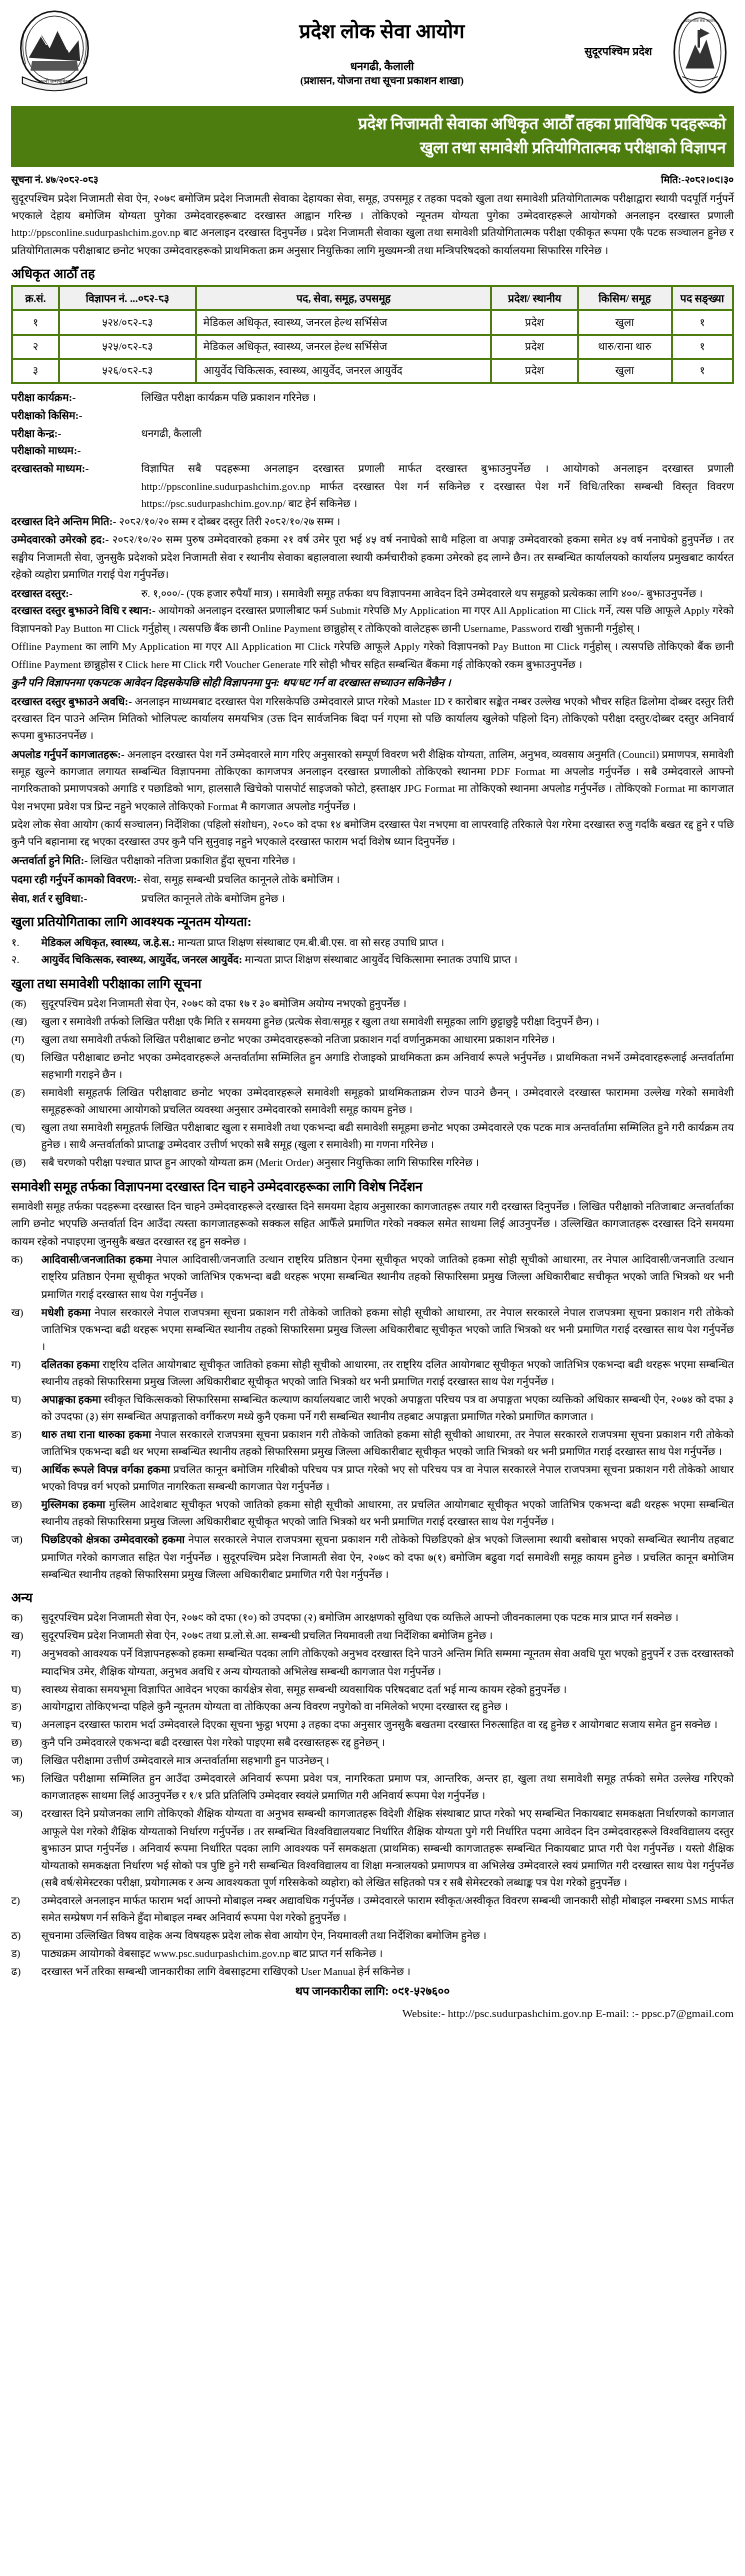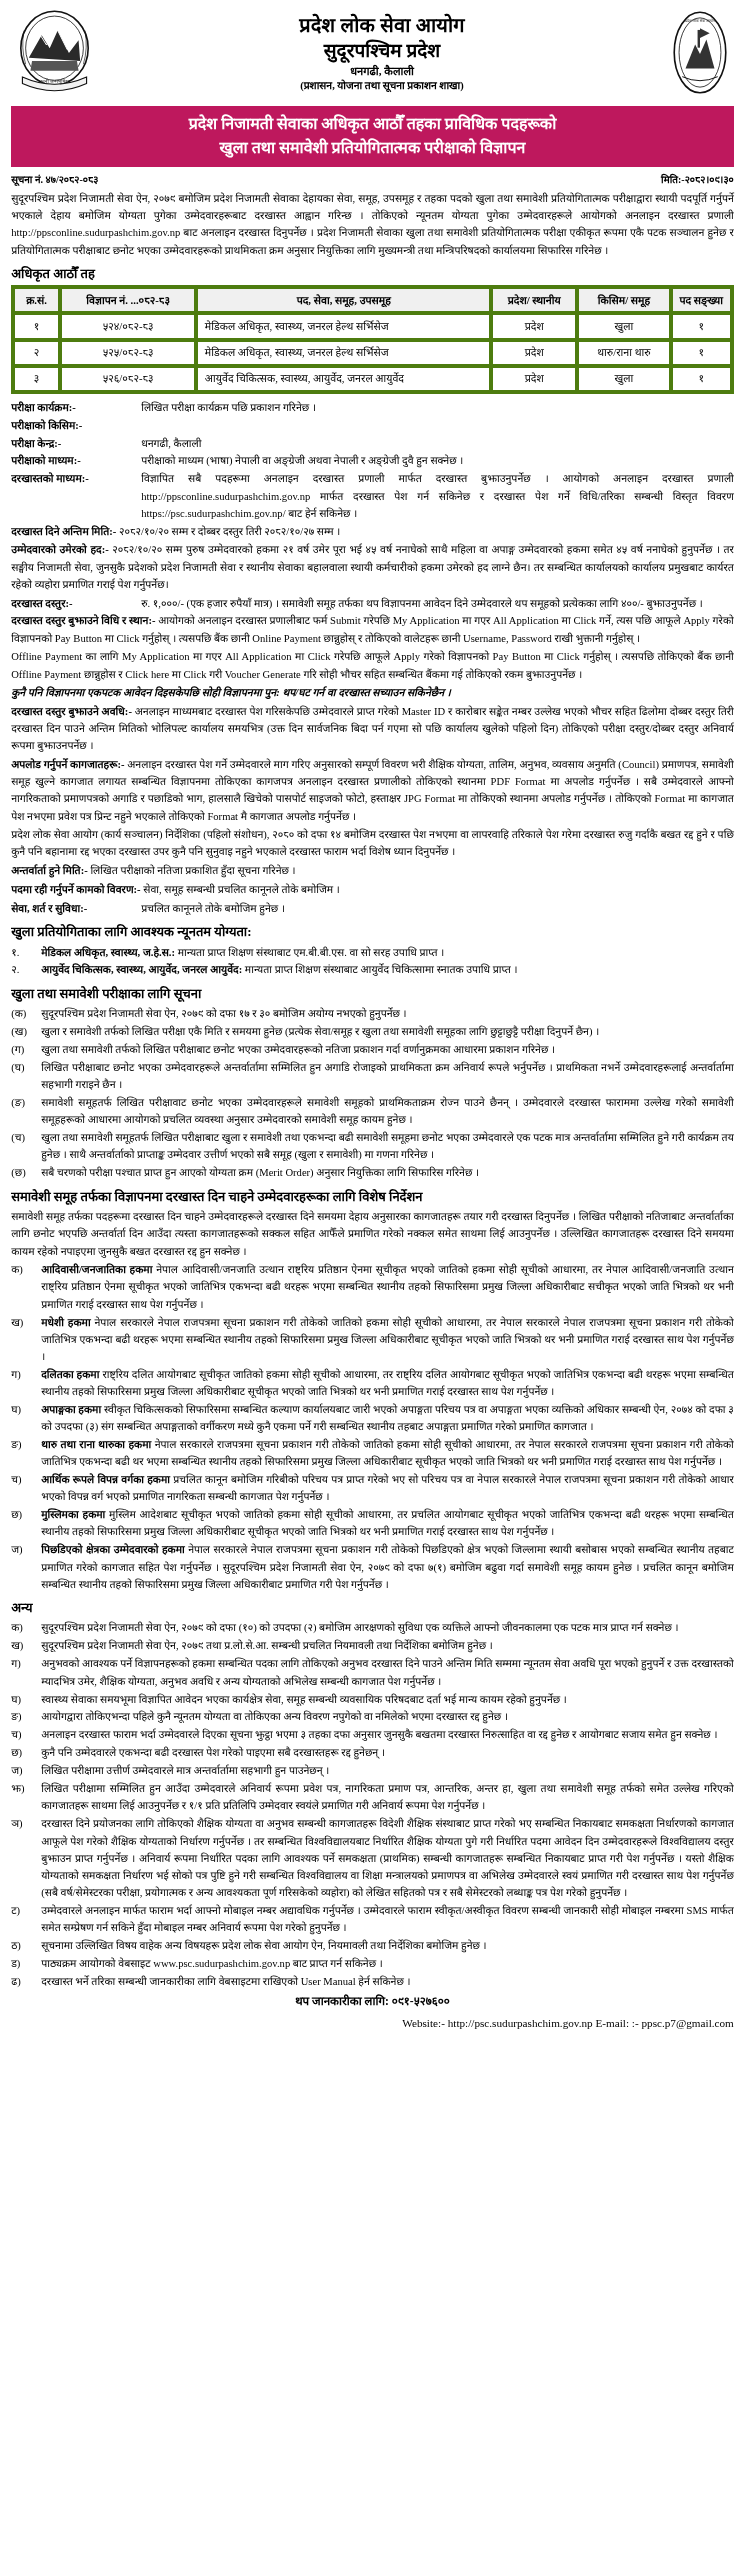--- a/index.html
+++ b/index.html
@@ -21,31 +21,31 @@
   .masthead {
     display: flex; align-items: center; justify-content: space-between;
     padding: 3.2px 4.8px 1.6px 4.8px;
     gap: 19px;
   }
   .emblem-left, .emblem-right { flex: 0 0 auto; }
   .masthead-center {
     flex: 1 1 auto; text-align: center; line-height: 1.28;
   }
   .org-name { font-size: 20px; font-weight: 700; letter-spacing: 0.2px; }
-  .org-prov { font-size: 19px; font-weight: 700; margin-top: 0; }
+  .org-prov { font-size: 11px; font-weight: 700; margin-top: 0; text-align: right; }
   .org-addr { font-size: 11.2px; font-weight: 700; margin-top: 0.8px; }
   .org-branch { font-size: 10.4px; font-weight: 700; margin-top: 0.8px; }
 
   
   svg.emblem { display:block; }
 
   
   .title-band {
-    background: #be185d; color: #fff;
-    text-align: center; padding: 6.4px 8px 8px 8px;
+    background: #4d7c0f; color: #fff;
+    text-align: right; padding: 6.4px 8px 8px 8px;
     margin: 6.4px 0 4.8px 0;
   }
   .title-band .l1, .title-band .l2 {
     font-size: 16px; font-weight: 700; line-height: 1.45;
   }
 
   
   .meta-row {
     display: flex; justify-content: space-between; align-items: center;
     font-weight: 700; font-size: 10px; margin: 1.6px 0 2.4px 0;
@@ -55,21 +55,21 @@
 
   
   .sec-head { font-weight: 700; font-size: 13px; margin: 4px 0 1.6px 0; }
 
   
   table.vac {
     width: 100%; border-collapse: collapse; margin: 1.6px 0 4.8px 0;
     font-size: 10.7px;
   }
   table.vac th, table.vac td {
-    border: 4px solid #4d7c0f; padding: 2.4px 3.2px; text-align: center;
+    border: 2px solid #4d7c0f; padding: 2.4px 3.2px; text-align: center;
     vertical-align: middle;
     margin-top: 20px;
   }
   table.vac thead th { font-weight: 700; background: #f0f0f0; }
   table.vac td.post { text-align: left; padding-left: 6.4px; }
   .c-sn    { width: 6.5%; }
   .c-adv   { width: 19%; }
   .c-post  { width: 41%; }
   .c-prov  { width: 12%; }
   .c-kind  { width: 13%; }
@@ -200,21 +200,20 @@
   </div>
   <div class="kv">
     <span class="k">परीक्षाको किसिम:-</span>
   </div>
   <div class="kv">
     <span class="k">परीक्षा केन्द्र:-</span>
     <span class="v">धनगढी, कैलाली</span>
   </div>
   <div class="kv">
     <span class="k">परीक्षाको माध्यम:-</span>
-    <span class="v">परीक्षाको माध्यम (भाषा) नेपाली वा अङ्ग्रेजी अथवा नेपाली र अङ्ग्रेजी दुवै हुन सक्नेछ ।</span>
   </div>
   <div class="kv">
     <span class="k">दरखास्तको माध्यम:-</span>
     <span class="v">विज्ञापित सबै पदहरूमा अनलाइन दरखास्त प्रणाली मार्फत दरखास्त बुझाउनुपर्नेछ । आयोगको अनलाइन दरखास्त प्रणाली http://ppsconline.sudurpashchim.gov.np मार्फत दरखास्त पेश गर्न सकिनेछ र दरखास्त पेश गर्ने विधि/तरिका सम्बन्धी विस्तृत विवरण https://psc.sudurpashchim.gov.np/ बाट हेर्न सकिनेछ ।</span>
   </div>
 
   <p class="para">
     <span class="inline-head">दरखास्त दिने अन्तिम मिति:-</span>
     <span>२०८२/१०/२० सम्म र दोब्बर दस्तुर तिरी २०८२/१०/२७ सम्म ।</span>
   </p>

